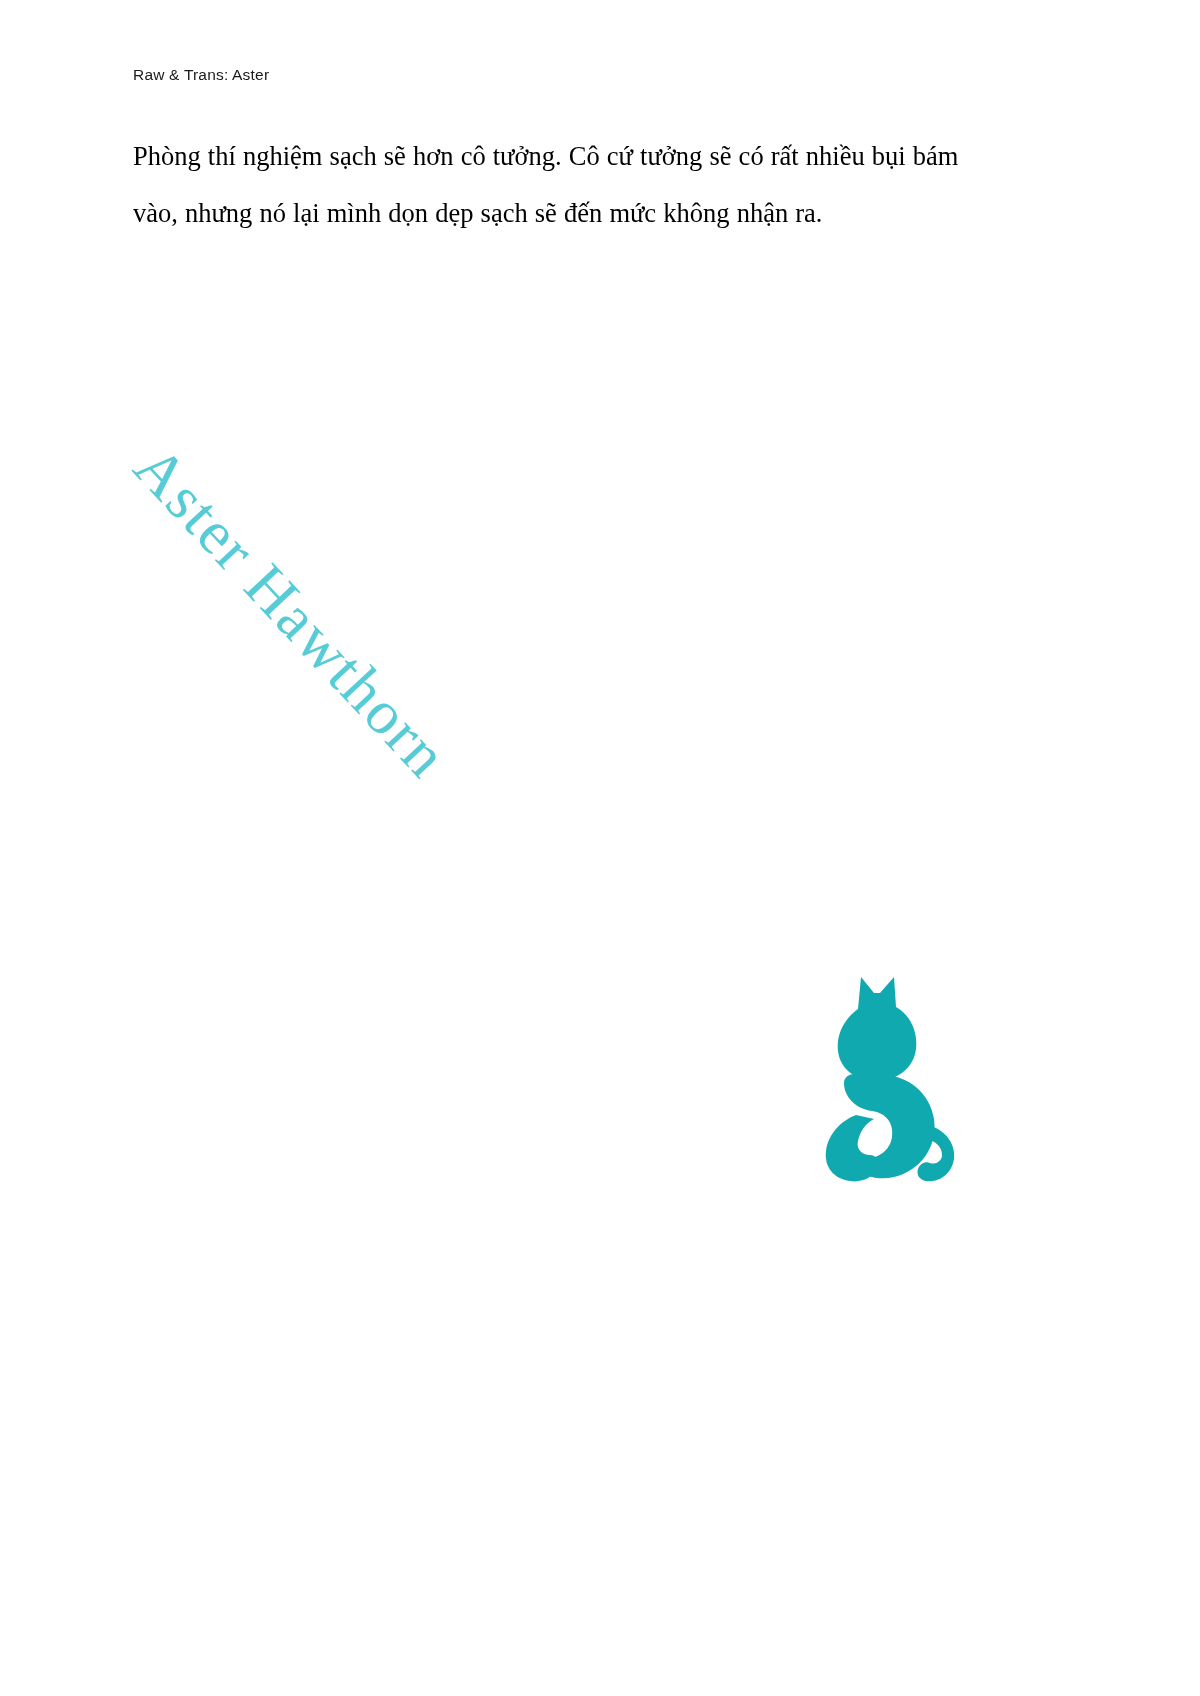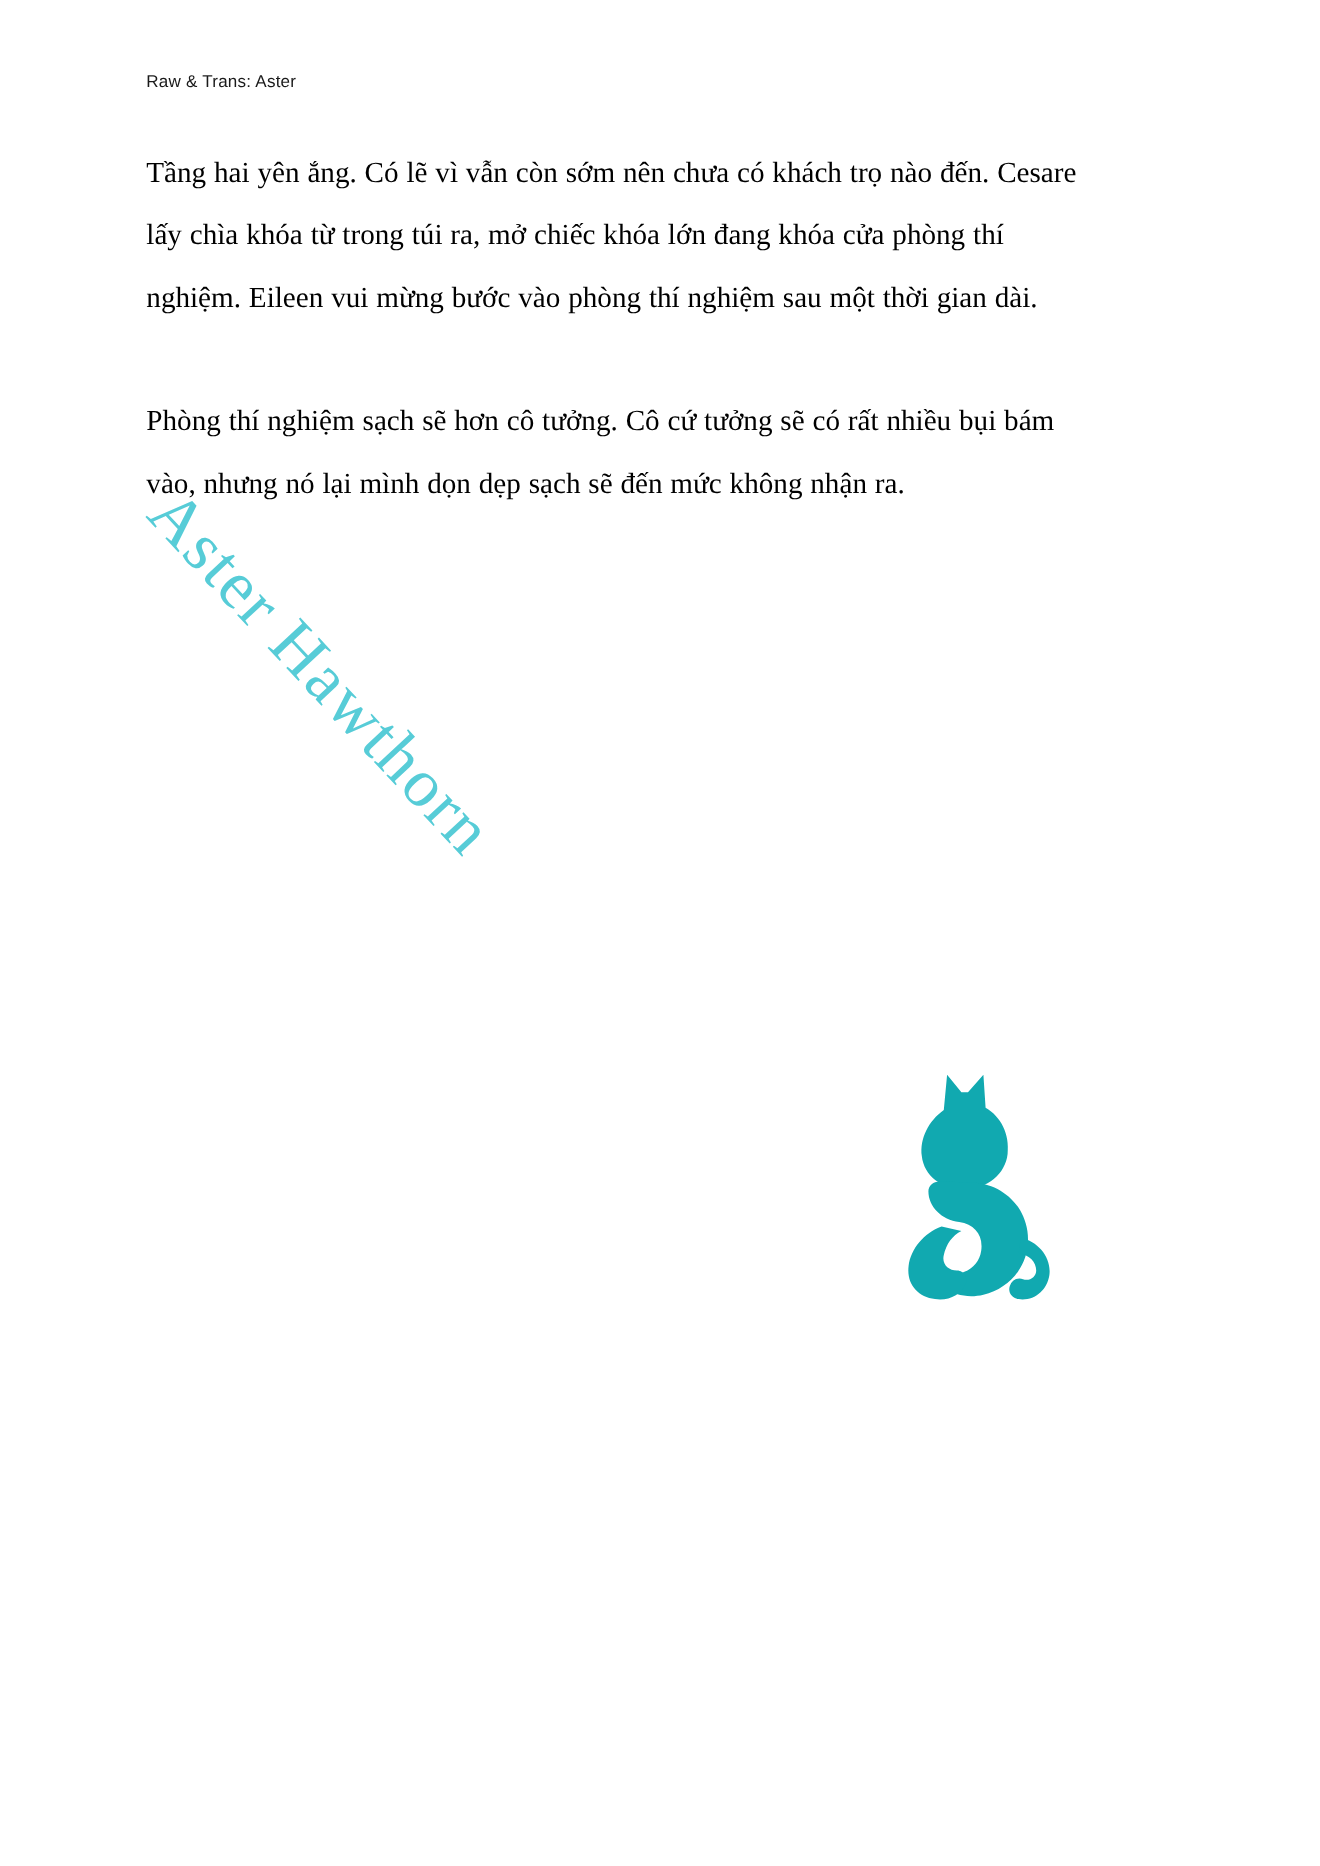--- a/index.html
+++ b/index.html
@@ -85,21 +85,20 @@
   }
 </style>
 </head>
 <body>
 
 <div id="page">
 
   <div id="header">Raw &amp; Trans: Aster</div>
 
   <div id="content">
-    <p class="para">Tầng hai yên ắng. Có lẽ vì vẫn còn sớm nên chưa có khách trọ nào đến. Cesare lấy chìa khóa từ trong túi ra, mở chiếc khóa lớn đang khóa cửa phòng thí nghiệm. Eileen vui mừng bước vào phòng thí nghiệm sau một thời gian dài.</p>
     <p class="para">Phòng thí nghiệm sạch sẽ hơn cô tưởng. Cô cứ tưởng sẽ có rất nhiều bụi bám vào, nhưng nó lại mình dọn dẹp sạch sẽ đến mức không nhận ra.</p>
   </div>
 
   <div id="watermark-text">Aster Hawthorn</div>
 
   <div id="watermark-cat">
     <svg viewBox="0 0 190 215" width="190" height="215" xmlns="http://www.w3.org/2000/svg">
       <g fill="#11a9b0">
 
         <path d="M96 18 L83 2 L80 34 C66 44 58 60 60 76 C62 94 78 106 98 106 C120 106 136 92 138 74 C140 56 132 40 118 32 L116 2 L102 18 Z"></path>

